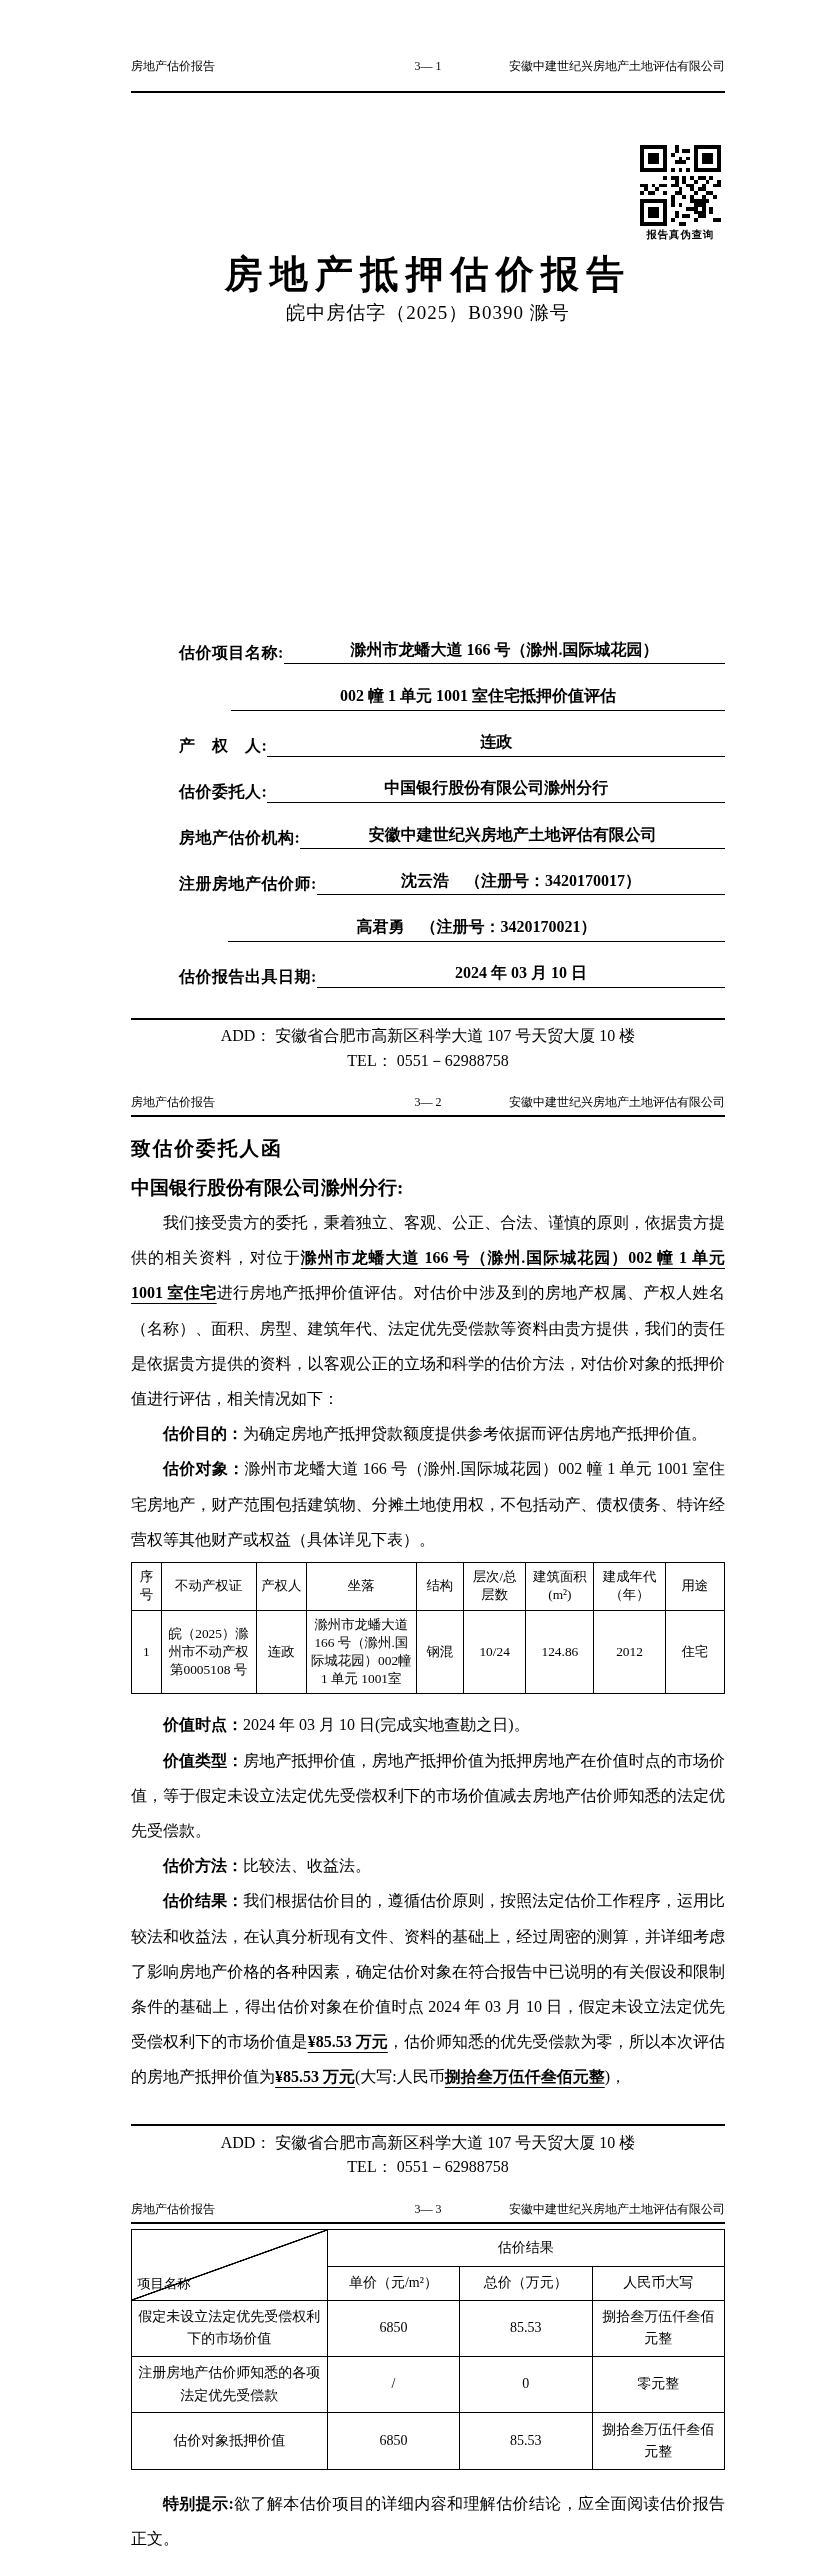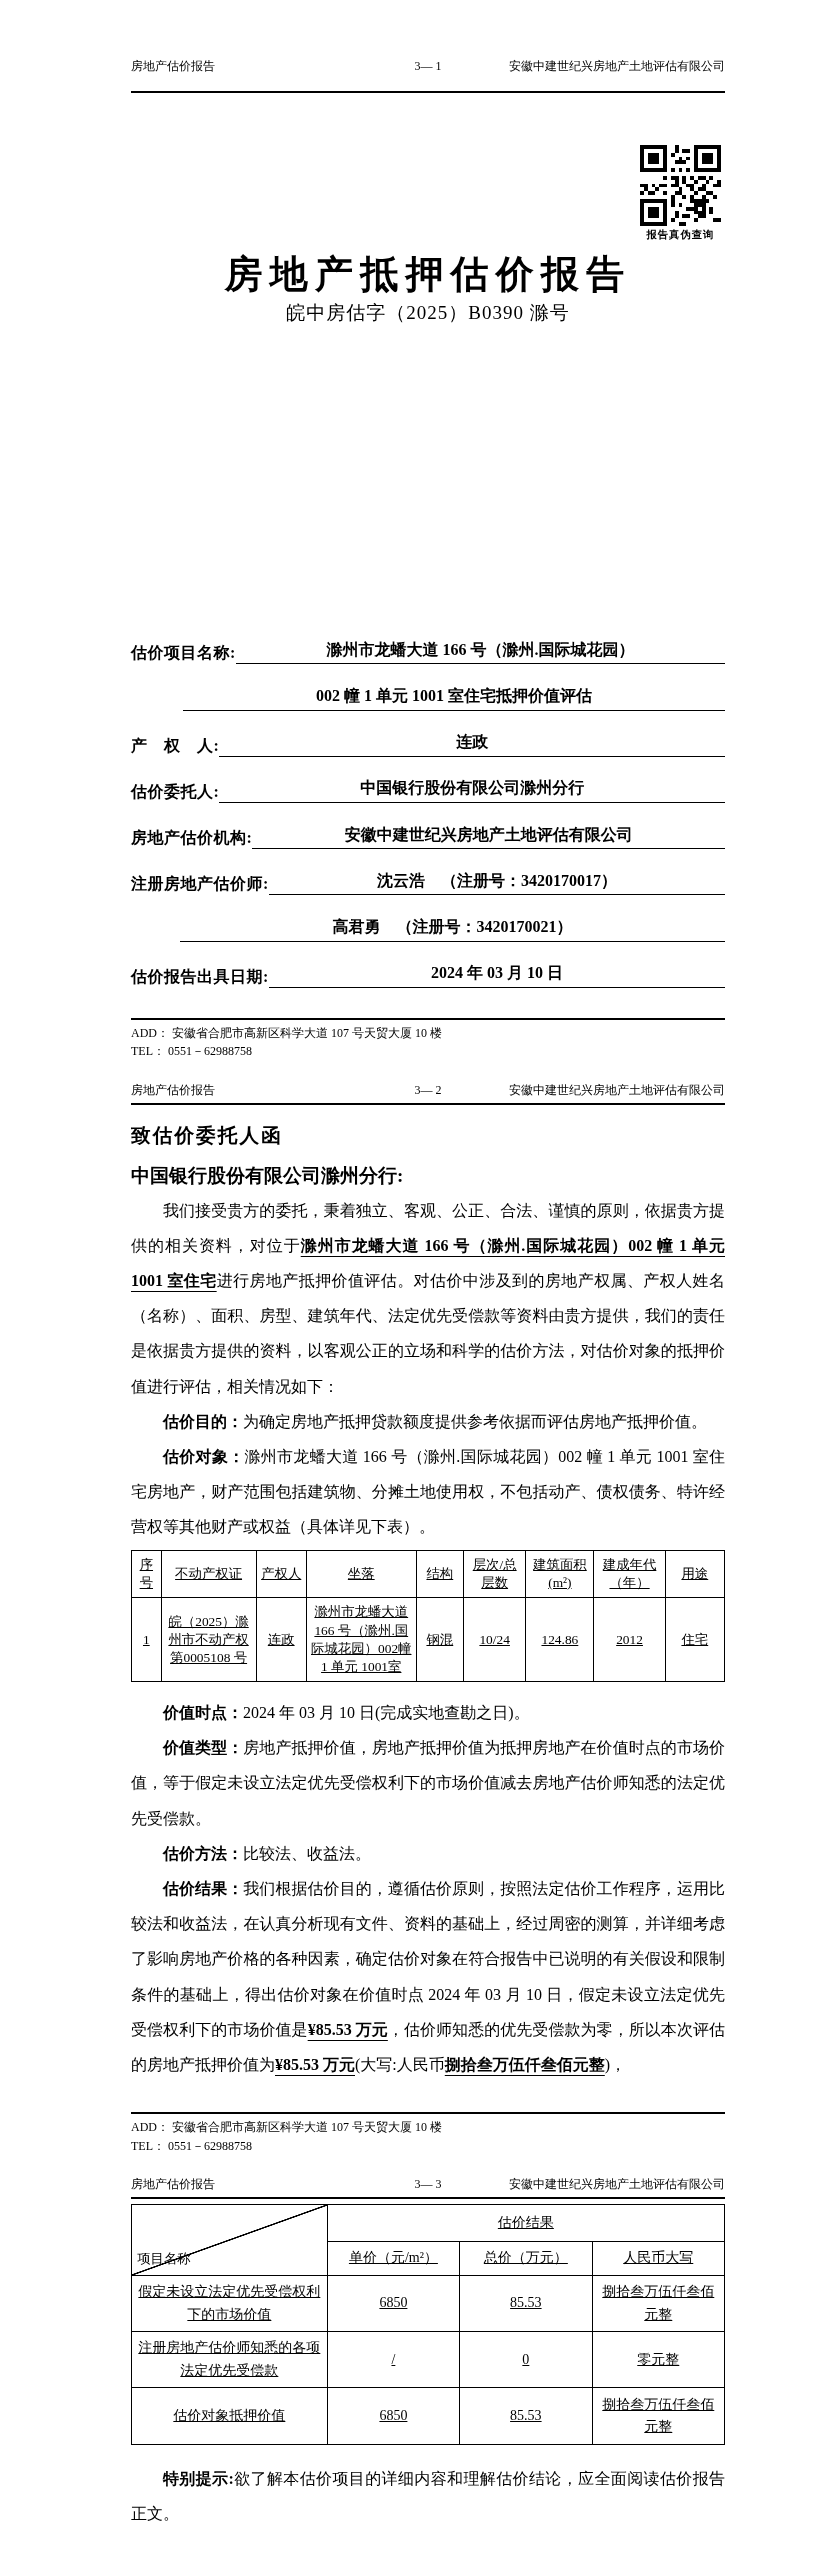--- a/index.html
+++ b/index.html
@@ -13,48 +13,48 @@
   .content { width:594px; margin-left:131px; }
 
   
   .pg-header {
     display:grid; grid-template-columns:1fr auto 1fr; align-items:baseline;
     font-size:12px;
   }
   .pg-header .hd-center { text-align:center; }
   .pg-header .hd-right  { text-align:right; }
   .rule  { border-top:2.6px solid #000; }
-  .footer-line { font-size:12px; line-height:1.55; }
+  .footer-line { font-size:16px; line-height:1.55;text-align:center; }
 
   
   .qr-box { width:81px; margin:52px 4.1px 0 auto; }
   .qr-box svg { display:block; width:81px; height:81px; }
   .qr-caption { font-size:10.3px; font-weight:bold; text-align:center; letter-spacing:1px; margin-top:2.1px; }
   .doc-title { text-align:center; font-size:38px; font-weight:bold; letter-spacing:7.2px; margin-top:7.2px; }
   .doc-no    { text-align:center; font-size:19px; letter-spacing:1px; }
 
-  .fields { margin-top:314px; }
+  .fields { margin-top:314px;margin-left:48px; }
   .field  { display:flex; align-items:flex-end; font-size:16px; font-weight:bold; margin-bottom:21.6px; }
   .flabel { white-space:nowrap; letter-spacing:0.5px; }
   .fvalue { flex:1; text-align:center; border-bottom:1.5px solid #000; padding-bottom:2.6px; }
   .sp100  { width:52px; } .sp95 { width:49px; }
 
   
   .letter-title { font-size:19.6px; font-weight:bold; margin-top:17.5px; letter-spacing:2.1px; }
   .salutation   { font-size:19px; font-weight:bold; margin-top:13.4px; }
   .para { font-size:16px; line-height:2.2; text-align:justify; text-indent:2em; }
   .para.noindent { text-indent:0; }
   .b { font-weight:bold; }
   .u { font-weight:bold; text-decoration:underline; text-underline-offset:5.2px; text-decoration-thickness:1px; }
 
   
   table { border-collapse:collapse; width:100%; table-layout:fixed; margin-top:5.2px; }
   td { border:1px solid #000; text-align:center; vertical-align:middle;
        font-size:13.4px; line-height:1.35; padding:5.2px 3.1px; }
-  .tbl1 { border:1.5px solid #000;text-decoration:underline; }
+  .tbl1 { border:1.5px solid #000; }
   .tbl2 td { font-size:14px; line-height:1.6; }
   .corner { position:relative; }
   .corner::after {
     content:""; position:absolute; inset:0;
     background:linear-gradient(to bottom right,
       transparent calc(50% - 1px), #000 calc(50% - 0.5px),
       #000 calc(50% + 0.5px), transparent calc(50% + 1px));
   }
   .corner .corner-label { position:absolute; left:5.2px; bottom:5.2px; font-size:13.4px; }
   .grp-head { height:37px; font-size:14.4px; }

